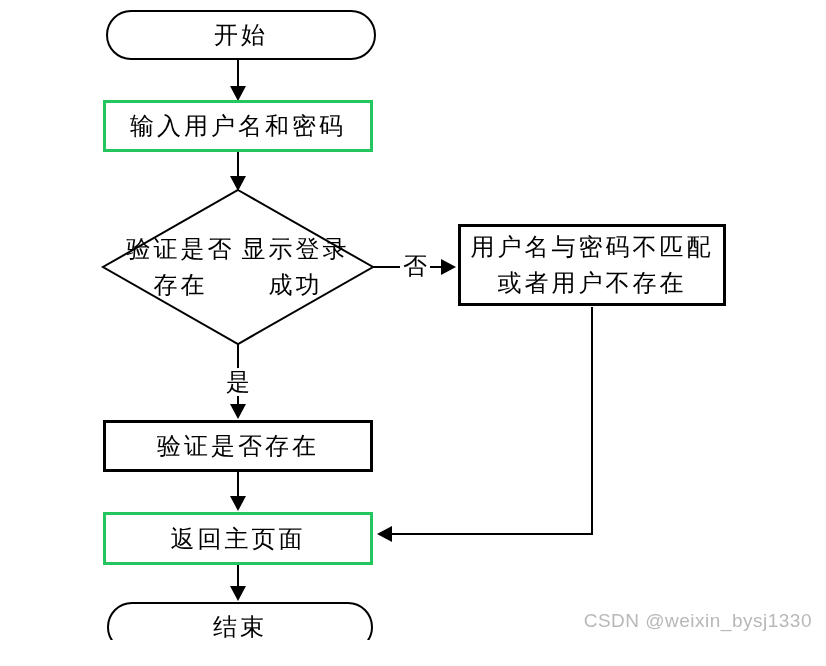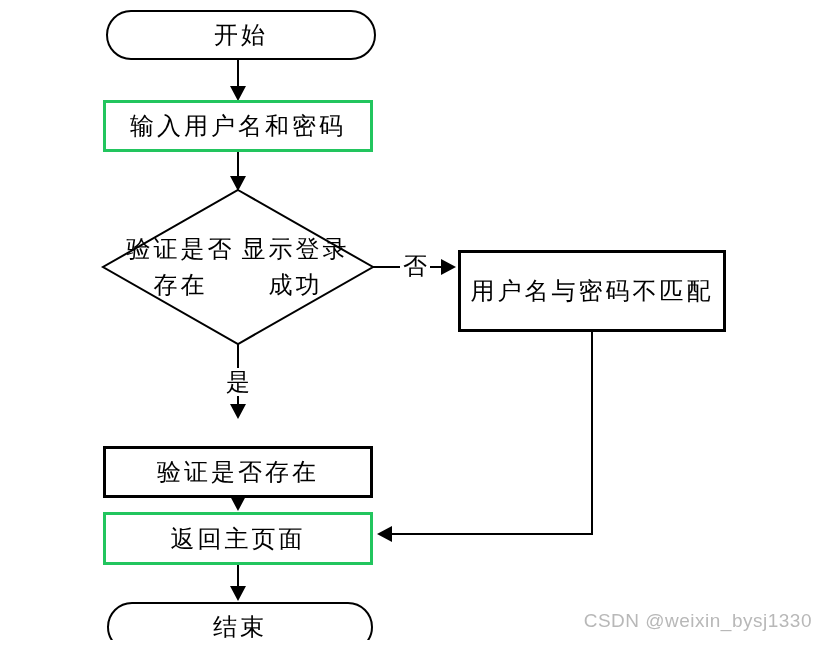--- a/index.html
+++ b/index.html
@@ -38,21 +38,20 @@
   }
   .terminator {
     border: 2px solid #000000;
     border-radius: 26px;
   }
   .process {
     border: 3px solid #22c55e;
   }
   .process-thick {
     border: 3px solid #000000;
-    margin-top: 26px;
   }
   .diamond-text {
     position: absolute;
     display: flex;
     flex-direction: row;
     align-items: center;
     justify-content: center;
     text-align: center;
     color: #000000;
     font-size: 24px;
@@ -131,20 +130,21 @@
     <span>输入用户名和密码</span>
   </div>
 
   <div class="diamond-text" style="left:123px; top:195px; width:230px; height:144px;">
     <span>验证是否存在</span>
     <span>显示登录成功</span>
   </div>
 
   <div class="node process-thick" style="left:458px; top:224px; width:268px; height:82px; flex-direction:column; line-height:36px;">
     <span>用户名与密码不匹配</span>
+    <span>或者用户不存在</span>
   </div>
 
   <div class="node process-thick" style="left:103px; top:420px; width:270px; height:52px;">
     <span>验证是否存在</span>
   </div>
 
   <div class="node process" style="left:103px; top:512px; width:270px; height:53px;">
     <span>返回主页面</span>
   </div>
 

